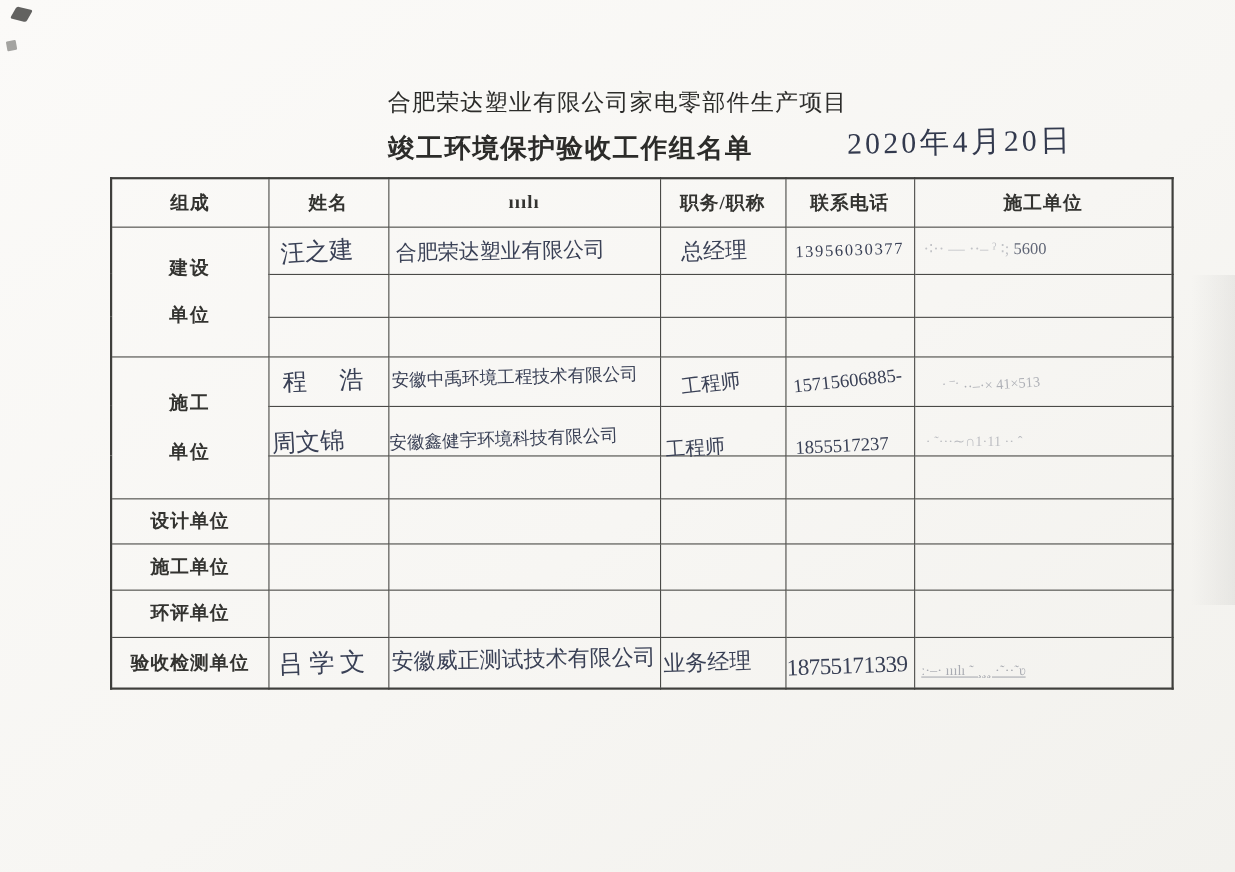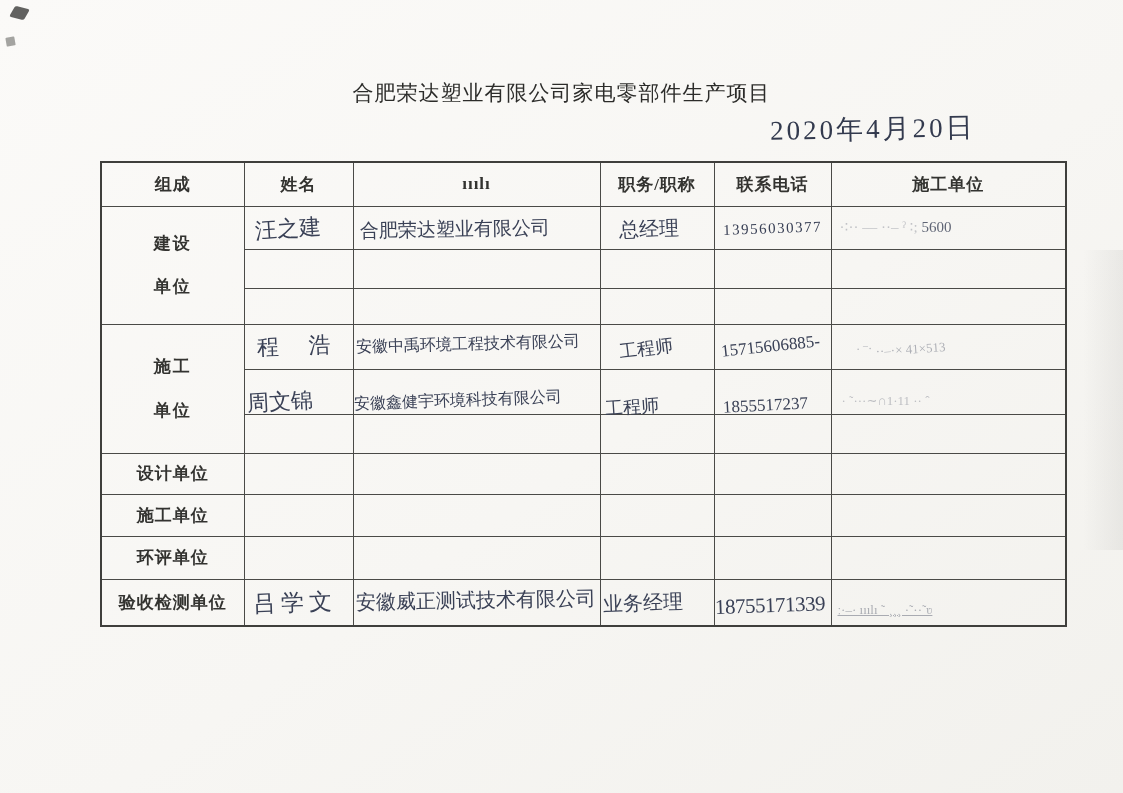--- a/index.html
+++ b/index.html
@@ -74,20 +74,21 @@
 </head>
 <body>
 
 <div class="page">
 
   <div class="art1"></div>
   <div class="art2"></div>
   <div class="smudge"></div>
 
   <div class="doc-title">合肥荣达塑业有限公司家电零部件生产项目</div>
+  <div class="doc-subtitle">竣工环境保护验收工作组名单</div>
   <div class="doc-date hw">2020年4月20日</div>
 
   <table class="form">
     <colgroup>
       <col style="width:143px">
         <col style="width:109px">
         <col style="width:247px">
       <col style="width:114px">
         <col style="width:117px">
         <col style="width:235px">

